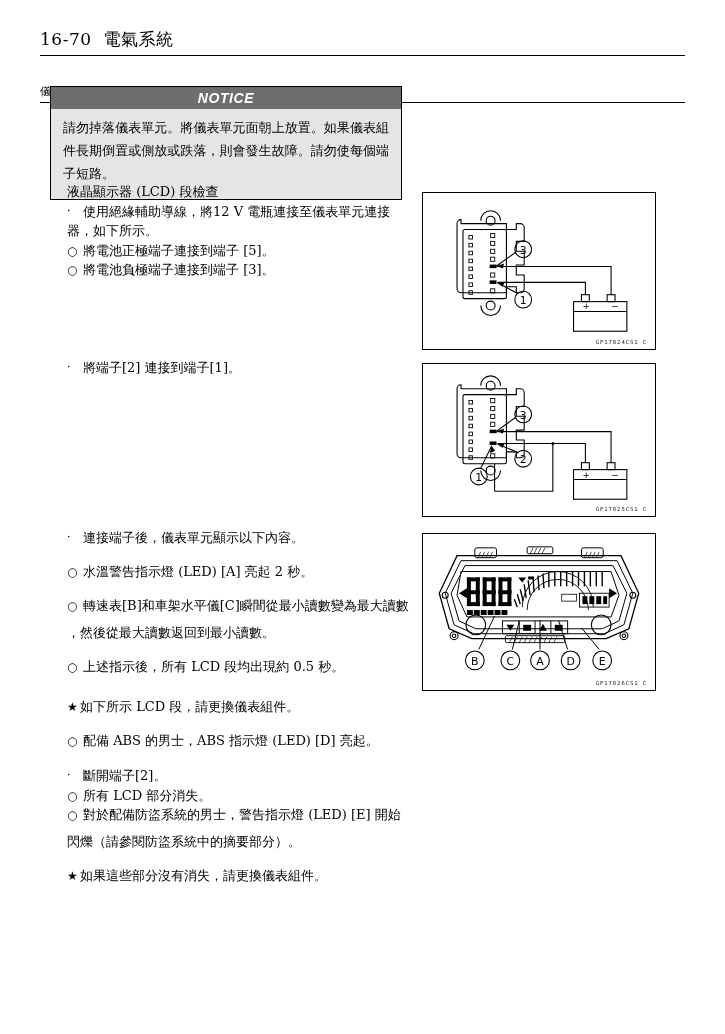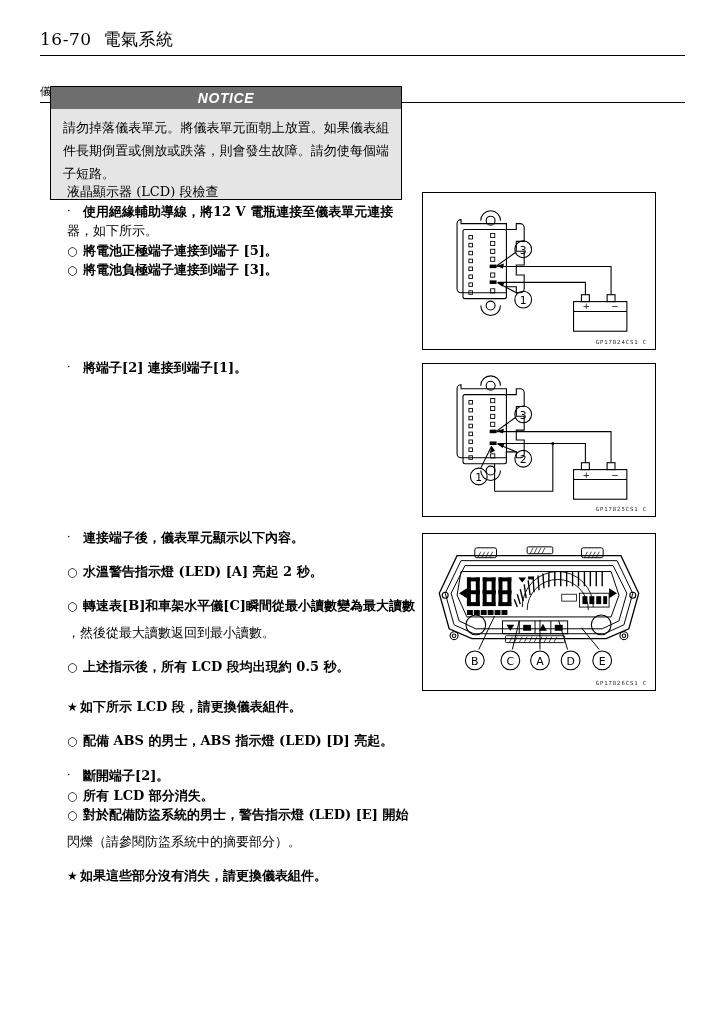--- a/index.html
+++ b/index.html
@@ -111,21 +111,20 @@
   .mark-dot {
     font-size: 11px;
     vertical-align: 1px;
   }
   .mark-star {
     font-size: 12px;
     width: 13px;
   }
   .indent-cont {
     display: inline-block;
-    font-weight: bold;
   }
 
   
   .fig {
     position: absolute;
     border: 1.3px solid #000;
     background: #fff;
     box-sizing: border-box;
   }
   #fig-1 { left: 422px; top: 192px;  width: 234px; height: 158px; }

